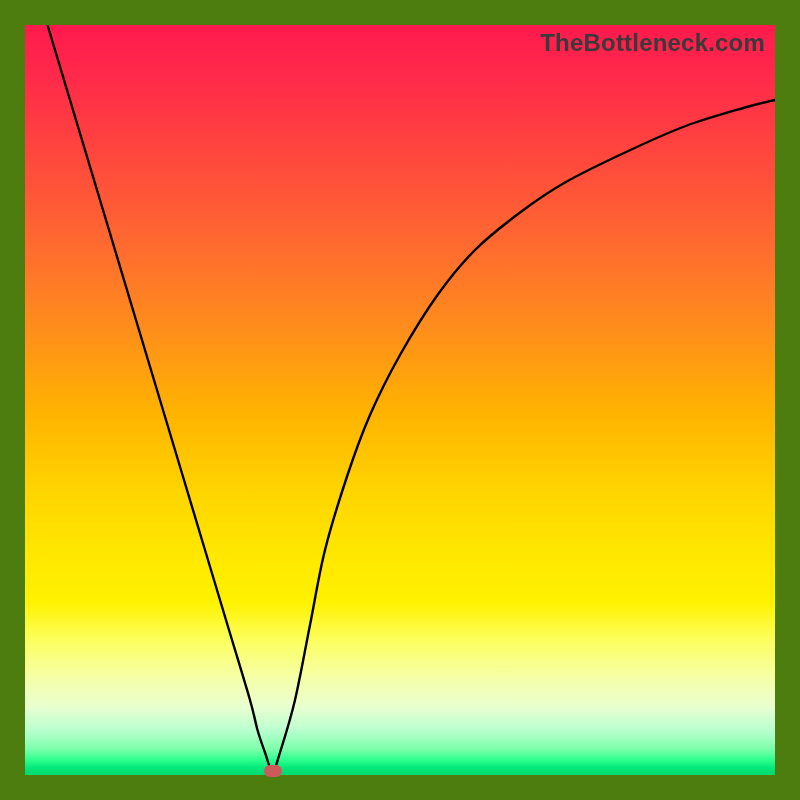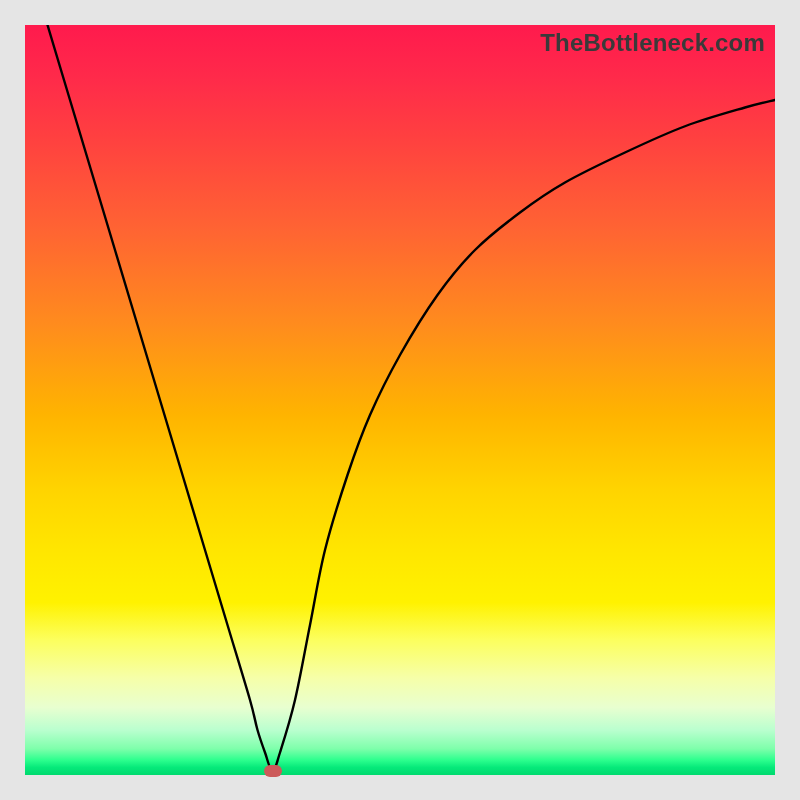--- a/index.html
+++ b/index.html
@@ -1,20 +1,20 @@
 <!DOCTYPE html>
 <html><head>
 <meta charset="utf-8">
 <style>
   * { margin: 0; padding: 0; box-sizing: border-box; }
   html, body { width: 800px; height: 800px; overflow: hidden; }
   .frame {
     width: 800px;
     height: 800px;
-    background: #e5e5e5;
+    background: #4d7c0f;
     position: relative;
   }
   .plot-area {
     position: absolute;
     left: 25px;
     top: 25px;
     width: 750px;
     height: 750px;
     background: linear-gradient(to bottom,
       #ff1a4d 0%,

